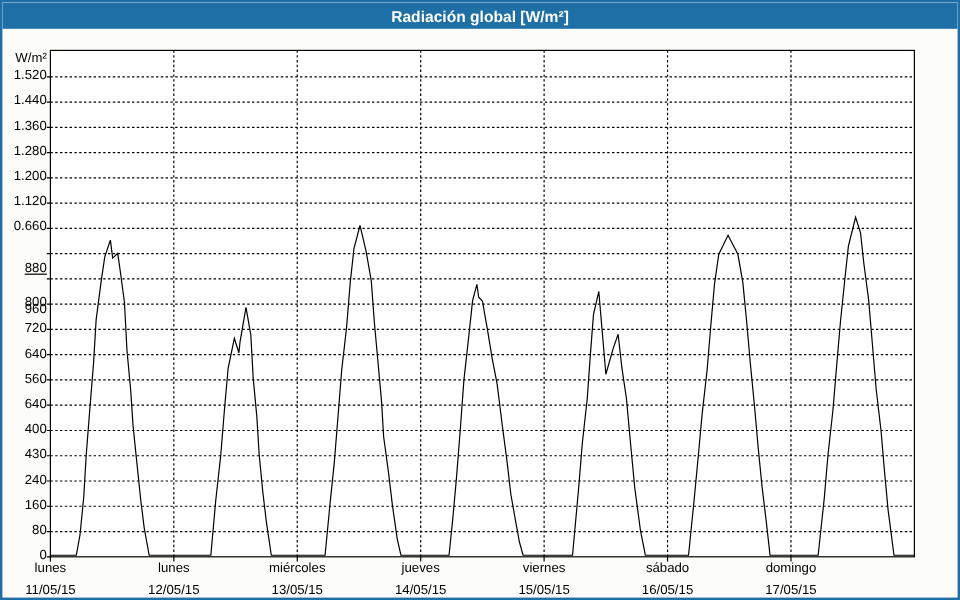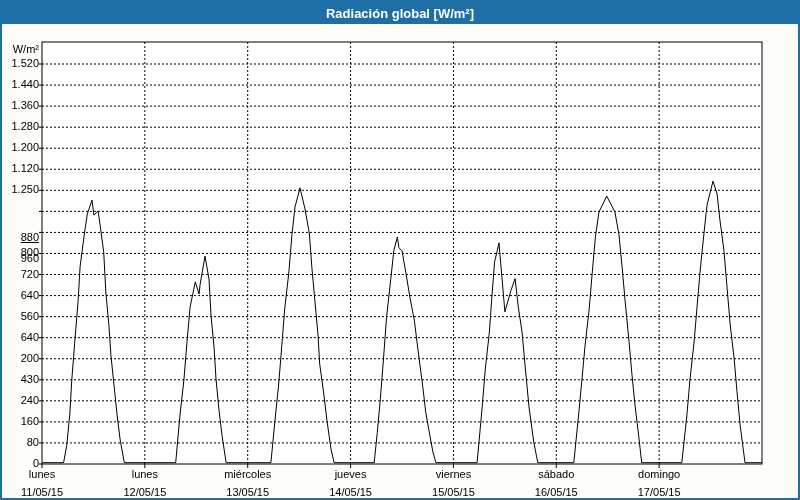--- a/index.html
+++ b/index.html
@@ -106,29 +106,29 @@
       <path d="M40.0 460.7L61.6 460.7L64.7 443.6L67.8 412.0L69.8 377.8L72.9 338.3L76.0 300.2L78.1 264.6L82.2 233.1L85.3 212.0L90.0 198.1L91.9 213.1L96.1 209.1L98.1 223.1L101.7 249.9L103.8 289.9L106.9 323.1L108.9 353.1L112.0 383.1L115.1 413.1L118.2 438.1L122.3 460.7L142.9 460.7L142.9 460.7L173.7 460.7L177.8 414.9L181.9 378.1L185.0 339.9L188.1 304.9L193.3 279.9L197.1 292.0L198.0 283.1L203.0 254.1L207.0 277.0L209.0 313.1L212.0 344.9L214.0 377.0L216.9 407.0L220.0 433.1L224.1 460.7L245.7 460.7L245.7 460.7L268.9 460.7L273.0 418.1L276.6 383.1L279.7 344.9L282.7 307.0L286.9 269.9L289.9 233.1L293.0 204.9L298.0 185.9L303.0 207.0L307.4 232.0L310.0 267.0L313.0 299.9L316.0 333.1L317.7 362.0L321.8 392.0L324.9 418.1L329.0 447.0L332.1 460.7L348.6 460.7L348.6 460.7L372.2 460.7L375.3 430.4L378.4 396.2L381.5 356.7L384.6 314.6L388.7 277.8L391.8 248.8L395.4 234.9L396.9 245.7L400.0 248.8L404.1 272.0L408.2 297.0L412.3 318.1L416.5 352.0L420.6 383.1L423.7 409.9L427.8 433.1L430.9 449.9L433.9 460.7L451.4 460.7L451.4 460.7L475.1 460.7L480.2 404.9L483.3 367.0L487.4 329.9L490.0 293.1L492.6 259.9L497.0 240.9L502.9 309.9L509.0 288.3L513.1 276.5L516.2 304.1L520.0 329.9L523.4 367.0L527.0 404.9L531.7 439.9L535.8 460.7L554.3 460.7L554.3 460.7L571.8 460.7L576.9 409.9L580.0 377.0L583.1 343.1L587.2 307.0L590.3 269.9L593.4 234.9L597.0 209.9L604.7 194.1L612.9 209.9L617.0 233.1L620.1 264.9L623.2 299.9L626.8 337.0L629.9 372.0L633.0 403.1L636.6 433.1L639.7 460.7L657.1 460.7L657.1 460.7L679.8 460.7L684.9 413.1L688.0 377.0L692.1 339.9L695.2 303.1L698.3 267.0L701.9 232.0L705.0 203.1L711.0 179.1L715.1 192.0L717.8 217.0L721.9 248.1L725.0 284.9L728.1 322.0L732.2 357.0L735.0 389.9L738.1 423.1L743.0 460.7L760.0 460.7" fill="none" stroke="#000000" stroke-width="1"></path>
       <rect x="40" y="40" width="720" height="422" fill="none" stroke="#000000" stroke-width="1"></rect>
     </svg>
   <div id="labels-layer">
     <div class="unit-label">W/m²</div>
   <div class="ylab" style="top: 455px;">0</div>
       <div class="ylab" style="top: 433.947px;">80</div>
       <div class="ylab" style="top: 412.895px;">160</div>
       <div class="ylab" style="top: 391.842px;">240</div>
       <div class="ylab" style="top: 370.789px;">430</div>
-      <div class="ylab" style="top: 349.737px;">200</div>
+      <div class="ylab" style="top: 349.737px;">400</div>
       <div class="ylab" style="top: 328.684px;">640</div>
       <div class="ylab" style="top: 307.632px;">560</div>
       <div class="ylab" style="top: 286.579px;">640</div>
       <div class="ylab" style="top: 265.526px;">720</div>
       <div class="ylab" style="top: 244.474px;">800</div>
-      <div class="ylab" style="top: 229px; text-decoration: underline;">880</div>
+      <div class="ylab" style="top: 216px; text-decoration: underline;">880</div>
       <div class="ylab" style="top: 202.368px; margin-top: 48px;">960</div>
-      <div class="ylab" style="top: 181.316px;">1.250</div>
+      <div class="ylab" style="top: 181.316px;">0.660</div>
       <div class="ylab" style="top: 160.263px;">1.120</div>
       <div class="ylab" style="top: 139.211px;">1.200</div>
       <div class="ylab" style="top: 118.158px;">1.280</div>
       <div class="ylab" style="top: 97.1053px;">1.360</div>
       <div class="ylab" style="top: 76.0526px;">1.440</div>
       <div class="ylab" style="top: 55px;">1.520</div>
       <div class="day-name" style="left: 40px;">lunes</div>
       <div class="day-date" style="left: 40px;">11/05/15</div>
       <div class="day-name" style="left: 142.857px;">lunes</div>
       <div class="day-date" style="left: 142.857px;">12/05/15</div>

